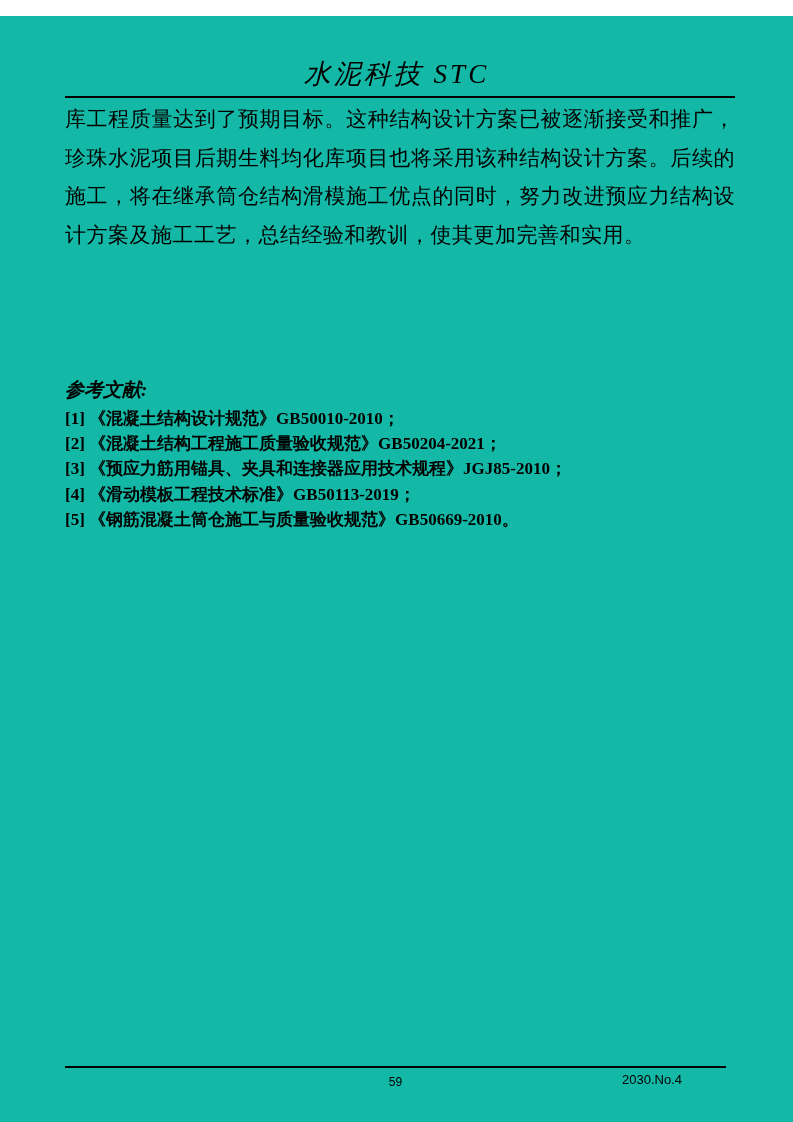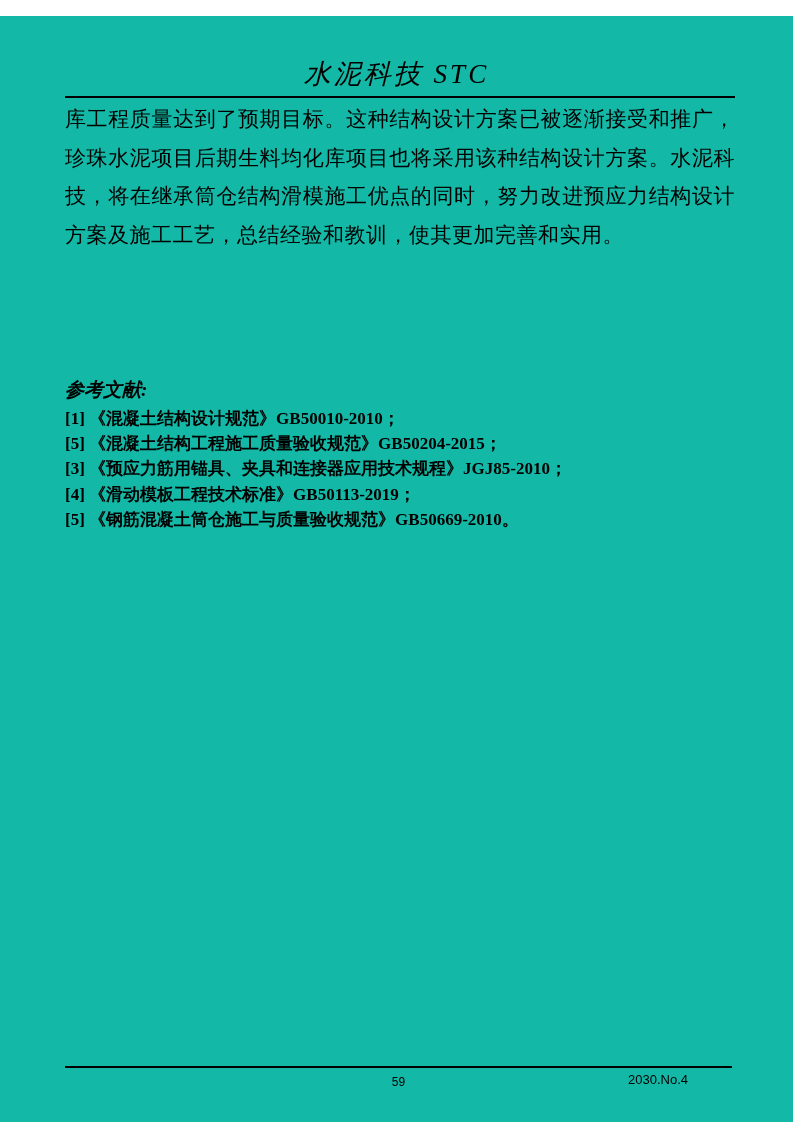--- a/index.html
+++ b/index.html
@@ -63,21 +63,21 @@
   .ref-item {
     font-size: 17px;
     line-height: 25.2px;
     white-space: nowrap;
     font-weight: bold;
   }
   
   .page-footer {
     position: absolute;
     left: 65px;
-    right: 61px;
+    right: 67px;
     top: 1050px;
   }
   .footer-rule {
     border-top: 2px solid #000000;
     height: 0;
   }
   .footer-row {
     position: relative;
     margin-top: 4px;
     text-align: center;
@@ -97,27 +97,27 @@
 <body>
 
 <div class="page">
 
   <header class="page-header">
     <div class="journal-title">水泥科技 STC</div>
     <div class="header-rule"></div>
   </header>
 
   <main>
-    <p class="body-para">库工程质量达到了预期目标。这种结构设计方案已被逐渐接受和推广，珍珠水泥项目后期生料均化库项目也将采用该种结构设计方案。水泥科技，将在继承筒仓结构滑模施工优点的同时，努力改进预应力结构设计方案及施工工艺，总结经验和教训，使其更加完善和实用。</p>
+    <p class="body-para">库工程质量达到了预期目标。这种结构设计方案已被逐渐接受和推广，珍珠水泥项目后期生料均化库项目也将采用该种结构设计方案。后续的施工，将在继承筒仓结构滑模施工优点的同时，努力改进预应力结构设计方案及施工工艺，总结经验和教训，使其更加完善和实用。</p>
 
     <section class="references">
       <h3 class="ref-heading">参考文献:</h3>
       <ol class="ref-list">
         <li class="ref-item">[1] 《混凝土结构设计规范》GB50010-2010；</li>
-        <li class="ref-item">[5] 《混凝土结构工程施工质量验收规范》GB50204-2015；</li>
+        <li class="ref-item">[2] 《混凝土结构工程施工质量验收规范》GB50204-2021；</li>
         <li class="ref-item">[3] 《预应力筋用锚具、夹具和连接器应用技术规程》JGJ85-2010；</li>
         <li class="ref-item">[4] 《滑动模板工程技术标准》GB50113-2019；</li>
         <li class="ref-item">[5] 《钢筋混凝土筒仓施工与质量验收规范》GB50669-2010。</li>
       </ol>
     </section>
   </main>
 
   <footer class="page-footer">
     <div class="footer-rule"></div>
     <div class="footer-row">

